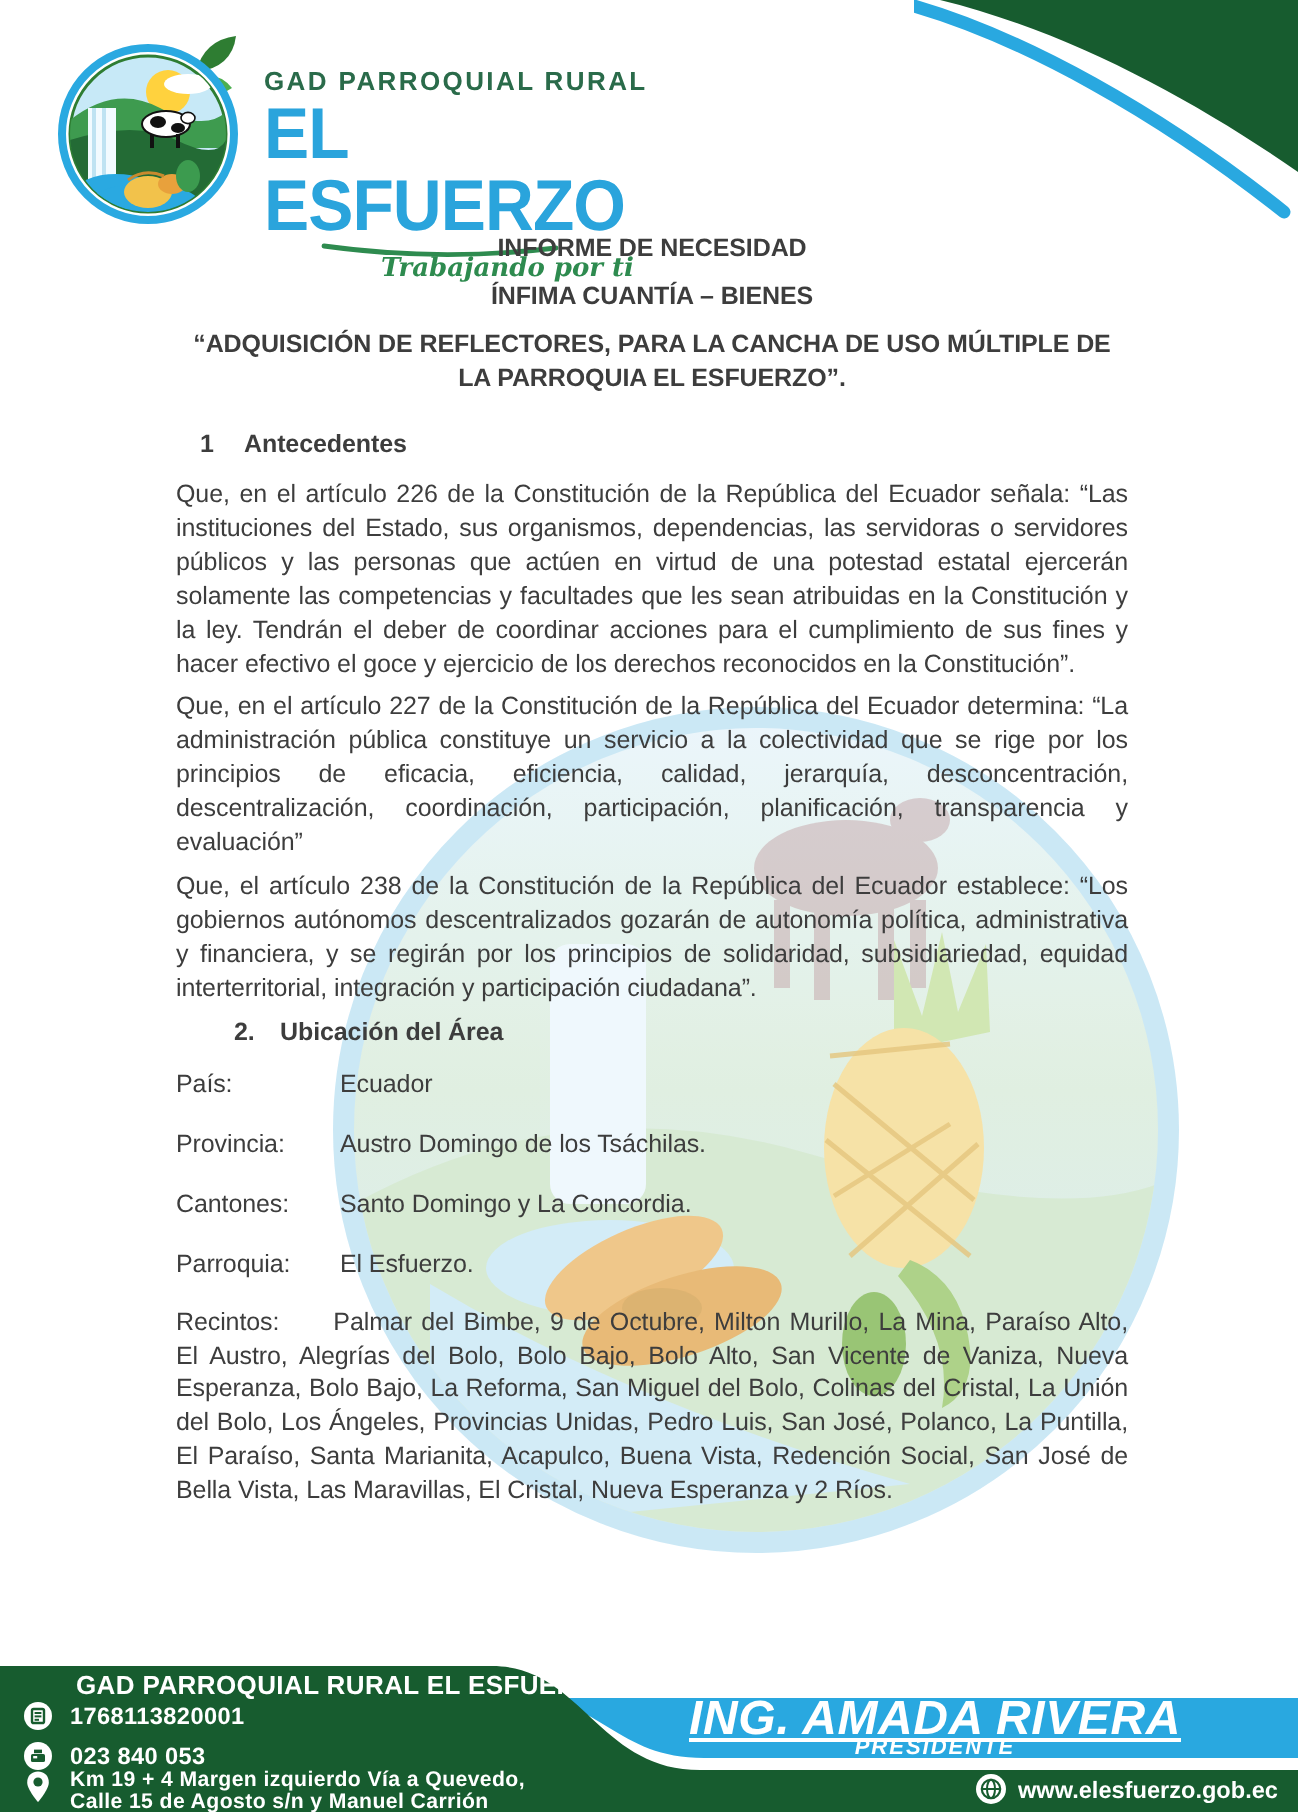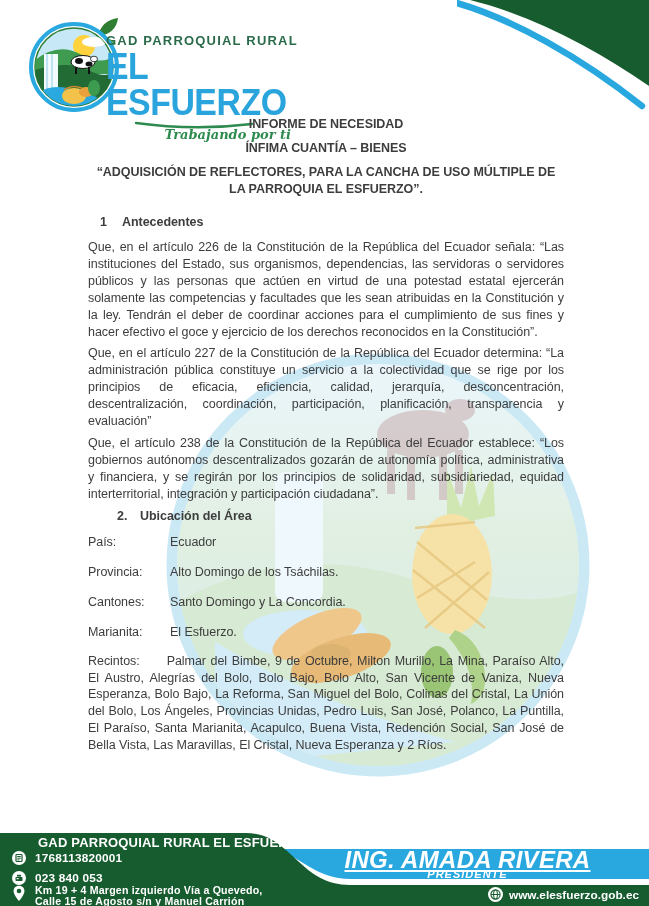--- a/index.html
+++ b/index.html
@@ -8,21 +8,21 @@
   .page { position:relative; width:649px; height:906px; background:#fff; overflow:hidden; }
 
   
   .watermark { position:absolute; left:155px; top:342px; width:446px; height:446px;
                z-index:0; opacity:.9; pointer-events:none; }
 
   
   .letterhead { position:absolute; top:0; left:0; width:649px; height:120px; z-index:2; }
   .corner-deco { position:absolute; top:0; right:0; width:192px; height:110px; }
   .logo-badge { position:absolute; left:28px; top:14px; }
-  .logo-text { position:absolute; left:106px; top:33px; width:220px; }
+  .logo-text { position:absolute; left:132px; top:33px; width:220px; }
   .org-line1 { color:#2a6b4a; font-weight:bold; font-size:13px; letter-spacing:1.2px; }
   .org-line2 { color:#2aa4dc; font-weight:800; font-size:36px; line-height:36px;
                letter-spacing:-0.5px; transform:scaleX(.94); transform-origin:left;
                margin-top:1px; }
   .logo-swoosh { display:block; margin:0 0 0 28px; }
   .tagline { color:#2e8b4f; font-size:13px; font-style:italic; font-weight:bold;
              font-family:"DejaVu Serif", serif; text-align:right; width:185px; margin-top:-2px; }
 
   
   .doc { position:absolute; left:88px; top:116px; width:476px; z-index:2;
@@ -191,28 +191,28 @@
       <span>Ubicación del Área</span>
     </div>
 
     <div class="loc-rows">
       <div class="loc-row">
         <span class="lab">País:</span>
         <span>Ecuador</span>
       </div>
       <div class="loc-row">
         <span class="lab">Provincia:</span>
-        <span>Alto Domingo de los Tsáchilas.</span>
+        <span>Austro Domingo de los Tsáchilas.</span>
       </div>
       <div class="loc-row">
         <span class="lab">Cantones:</span>
         <span>Santo Domingo y La Concordia.</span>
       </div>
       <div class="loc-row">
-        <span class="lab">Marianita:</span>
+        <span class="lab">Parroquia:</span>
         <span>El Esfuerzo.</span>
       </div>
     </div>
 
     <p class="body recintos"><span>Recintos:</span><span class="rec-gap"></span><span>Palmar del Bimbe, 9 de Octubre, Milton Murillo, La Mina, Paraíso Alto, El Austro, Alegrías del Bolo, Bolo Bajo, Bolo Alto, San Vicente de Vaniza, Nueva Esperanza, Bolo Bajo, La Reforma, San Miguel del Bolo, Colinas del Cristal, La Unión del Bolo, Los Ángeles, Provincias Unidas, Pedro Luis, San José, Polanco, La Puntilla, El Paraíso, Santa Marianita, Acapulco, Buena Vista, Redención Social, San José de Bella Vista, Las Maravillas, El Cristal, Nueva Esperanza y 2 Ríos.</span></p>
   </main>
 
   <footer class="page-footer">
     <svg class="footer-bg" viewBox="0 0 649 76" preserveAspectRatio="none">
       <path d="M262,19 H649 V49 H352 C308,49 300,19 262,19 Z" fill="#29a8e0"></path>

